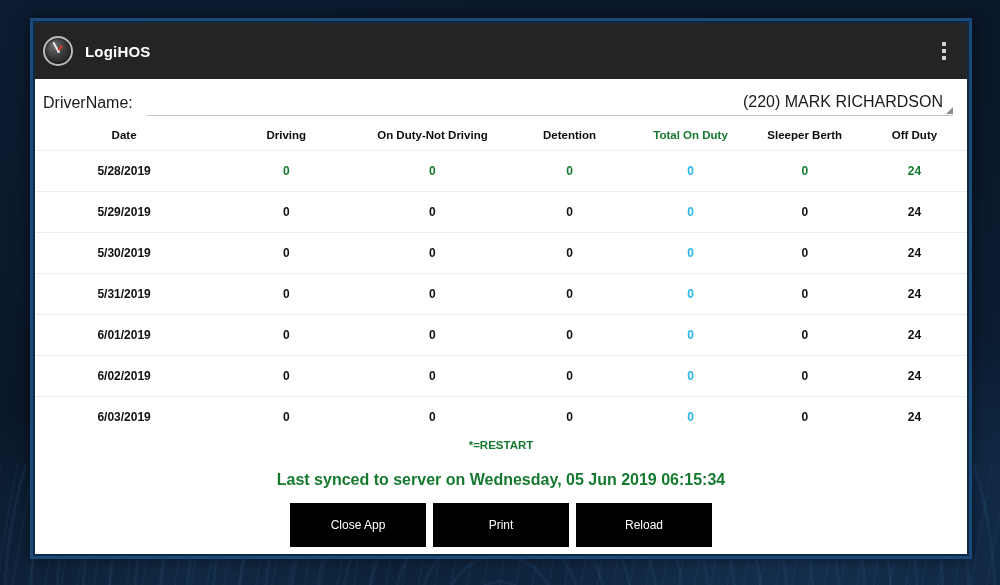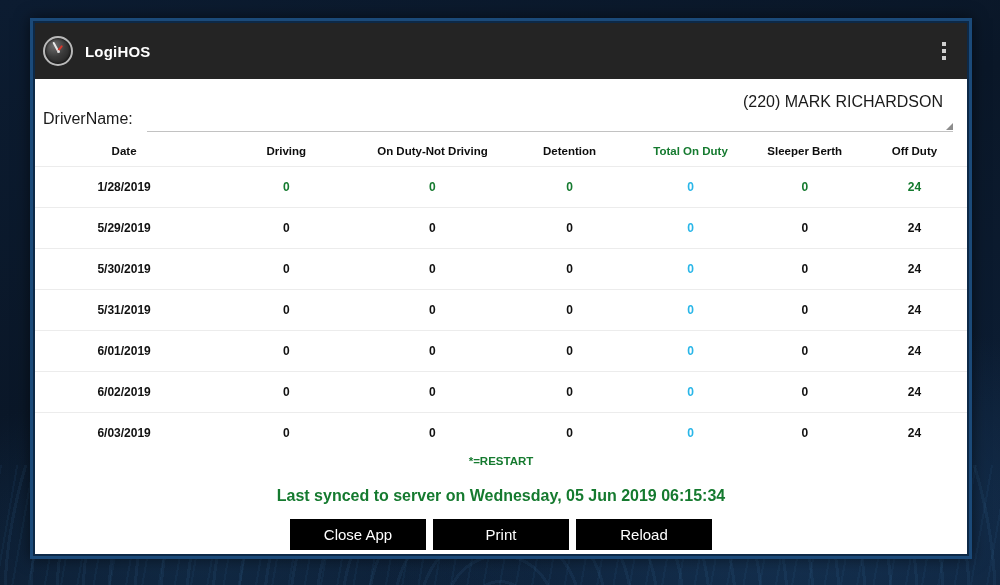--- a/index.html
+++ b/index.html
@@ -158,21 +158,21 @@
     color: #1a1a1a;
     padding-bottom: 4px;
     white-space: nowrap;
   }
   .spinner {
     flex: 1 1 auto;
     margin-left: 14px;
     border-bottom: 1px solid #c2c2c2;
     position: relative;
     text-align: right;
-    padding: 0 10px 20px 0;
+    padding: 0 10px 4px 0;
     cursor: pointer;
   }
   .spinner-value {
     font-size: 16px;
     color: #1a1a1a;
     white-space: nowrap;
   }
   .spinner-arrow {
     position: absolute;
     right: 0;
@@ -248,22 +248,22 @@
     display: flex;
     justify-content: center;
     gap: 7px;
     padding-top: 14px;
   }
   .btn {
     background: #000000;
     color: #ffffff;
     border: none;
     font-family: "Liberation Sans", sans-serif;
-    font-size: 15px;
-    height: 31px;
+    font-size: 12px;
+    height: 44px;
     min-width: 136px;
     padding: 0 18px;
     cursor: pointer;
   }
 
   
   .footer {
     margin-top: auto;
     display: flex;
     align-items: center;
@@ -399,21 +399,21 @@
             <th>Driving</th>
             <th>On Duty-Not Driving</th>
             <th>Detention</th>
             <th class="accent">Total On Duty</th>
             <th>Sleeper Berth</th>
             <th>Off Duty</th>
           </tr>
         </thead>
         <tbody>
         <tr class="data-row">
-              <td class="c-dark">1/28/2019</td>
+              <td class="c-dark">5/28/2019</td>
               <td class="c-green">0</td>
               <td class="c-green">0</td>
               <td class="c-green">0</td>
               <td class="c-cyan">0</td>
               <td class="c-green">0</td>
               <td class="c-green">24</td>
             </tr>
             <tr class="data-row">
               <td class="c-dark">5/29/2019</td>
               <td class="c-dark">0</td>

